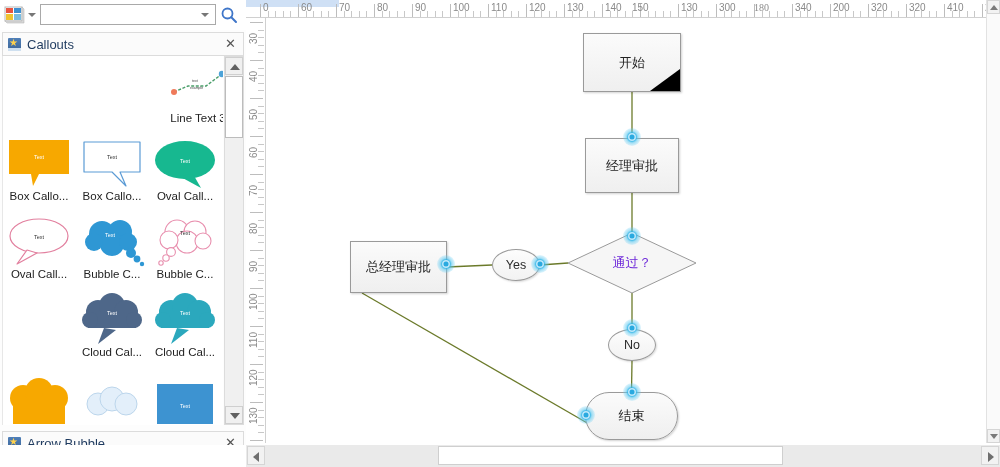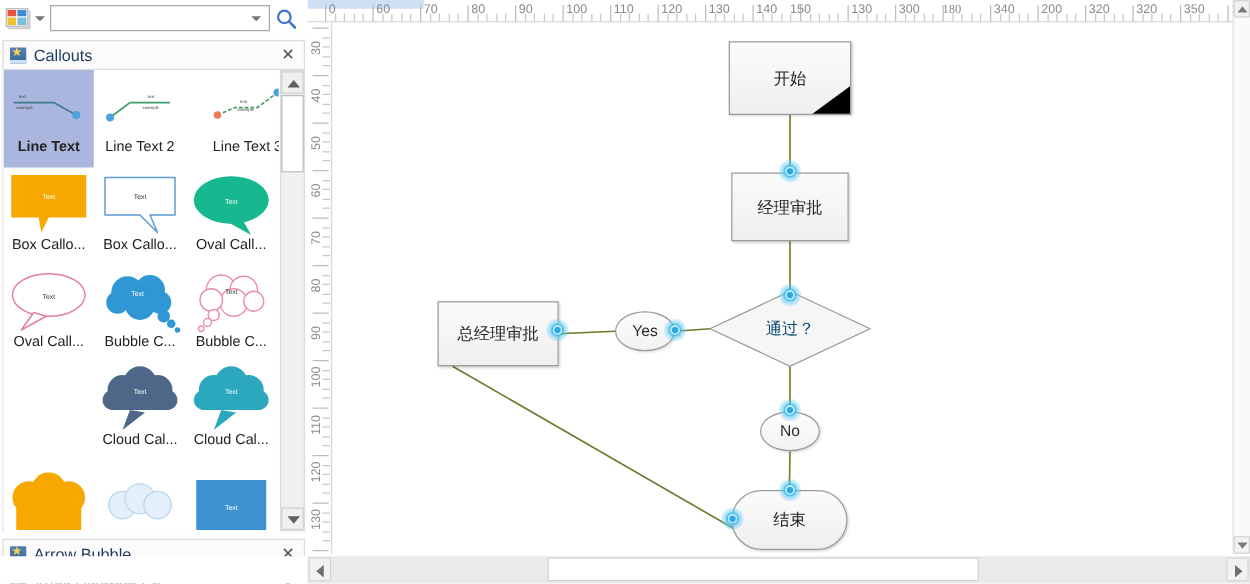--- a/index.html
+++ b/index.html
@@ -80,21 +80,21 @@
     font-size:13px;color:#222;}
   .node.rect{background:linear-gradient(#fbfbfb,#efefef);border:1px solid #9a9a9a;
     box-shadow:1px 1px 2px rgba(0,0,0,.18);}
   .node.round{background:linear-gradient(#fbfbfb,#efefef);border:1px solid #9a9a9a;border-radius:28px;
     box-shadow:1px 1px 2px rgba(0,0,0,.18);}
   .node.ell{background:linear-gradient(#fdfdfd,#f2f2f2);border:1px solid #9a9a9a;border-radius:50%;
     box-shadow:1px 1px 2px rgba(0,0,0,.15);font-size:12.5px;color:#2c2c2c;}
   .corner-tri{position:absolute;right:0;bottom:0;width:0;height:0;
     border-left:30px solid transparent;border-bottom:22px solid #000;}
   .dia-label{position:absolute;display:flex;align-items:center;justify-content:center;
-    font-size:13px;color:#0c4a6e;pointer-events:none;}
+    font-size:13px;color:#6d28d9;pointer-events:none;}
 
   .handle{position:absolute;width:18px;height:18px;border-radius:50%;
     background:radial-gradient(circle at 50% 50%, #2fb5e8 0%, #2fb5e8 30%, rgba(90,200,240,.55) 46%, rgba(120,210,245,.18) 72%, rgba(150,220,250,0) 100%);}
   .handle:after{content:"";position:absolute;left:5px;top:5px;width:8px;height:8px;border-radius:50%;
     background:#29a9e0;box-shadow:inset 0 0 0 1.5px #bfe8fa;}
 
   
   #vscroll{position:absolute;left:986px;top:0;width:14px;height:443px;background:#fafafa;border-left:1px solid #e2e2e2;box-sizing:border-box;}
   #vscroll .vb{position:absolute;left:0;width:13px;height:14px;background:#f2f2f2;border:1px solid #d5d5d5;box-sizing:border-box;}
   #vscroll .vb.t{top:0;} #vscroll .vb.b{bottom:0;}
@@ -143,42 +143,20 @@
       </div>
     </div>
 
     <div class="cat-head" style="top:32px">
       <div class="badge"></div>
       <div class="ttl">Callouts</div>
       <div class="x">✕</div>
     </div>
 
     <div id="shape-grid">
-        <div class="cell sel" style="left: 0px; top: 0px;">
-          <div class="thumb">
-            <svg width="72" height="56" viewBox="0 0 72 56">
-              <polyline points="8,26 40,26 58,36" fill="none" stroke="#3f7d8c" stroke-width="1.4"></polyline>
-        <circle cx="58" cy="36" r="3.2" fill="#4da3d8"></circle>
-        <text x="12" y="22" font-size="3.5" fill="#444">text</text>
-        <text x="10" y="31" font-size="3.5" fill="#444">example</text>
-            </svg>
-          </div>
-                 <div class="cap">Line Text</div>
-        </div>
-        <div class="cell" style="left: 73px; top: 0px;">
-          <div class="thumb">
-            <svg width="72" height="56" viewBox="0 0 72 56">
-              <polyline points="12,38 28,26 60,26" fill="none" stroke="#3f9e6e" stroke-width="1.4"></polyline>
-        <circle cx="12" cy="38" r="3.2" fill="#4da3d8"></circle>
-        <text x="42" y="22" font-size="3.5" fill="#444">text</text>
-        <text x="38" y="31" font-size="3.5" fill="#444">example</text>
-            </svg>
-          </div>
-                 <div class="cap">Line Text 2</div>
-        </div>
         <div class="cell" style="left: 159px; top: 0px;">
           <div class="thumb">
             <svg width="72" height="56" viewBox="0 0 72 56">
               <polyline points="12,36 26,30 44,30 60,18" fill="none" stroke="#4a9e6a" stroke-width="1.4" stroke-dasharray="3 1.6"></polyline>
         <circle cx="60" cy="18" r="3.2" fill="#4da3d8"></circle>
         <circle cx="12" cy="36" r="3" fill="#ef7a5a"></circle>
         <text x="30" y="26" font-size="3.5" fill="#444">text</text>
         <text x="28" y="33" font-size="3.5" fill="#444">example</text>
             </svg>
           </div>
@@ -456,21 +434,21 @@
       <div class="tick" style="left: 637.2px;"></div>
       <div class="tick" style="left: 644.8px;"></div>
       <div class="tick" style="left: 652.4px;"></div>
       <div class="majtick" style="left: 660px;"></div>
       <div class="lbl" style="left: 663px;">320</div>
       <div class="tick" style="left: 667.6px;"></div>
       <div class="tick" style="left: 675.2px;"></div>
       <div class="tick" style="left: 682.8px;"></div>
       <div class="tick" style="left: 690.4px;"></div>
       <div class="majtick" style="left: 698px;"></div>
-      <div class="lbl" style="left: 701px;">350</div>
+      <div class="lbl" style="left: 701px;">410</div>
       <div class="tick" style="left: 705.6px;"></div>
       <div class="tick" style="left: 713.2px;"></div>
       <div class="tick" style="left: 720.8px;"></div>
       <div class="tick" style="left: 728.4px;"></div>
       <div class="majtick" style="left: 736px;"></div>
       <div class="lbl" style="left: 739px;">240</div>
       <div class="tick" style="left: 743.6px;"></div>
       <div class="tick" style="left: 751.2px;"></div>
     </div>
   <div id="vruler">

